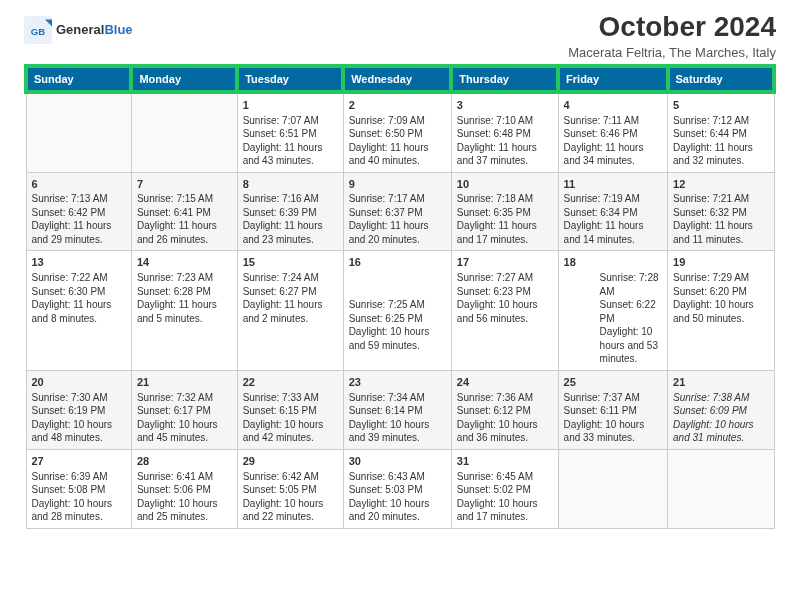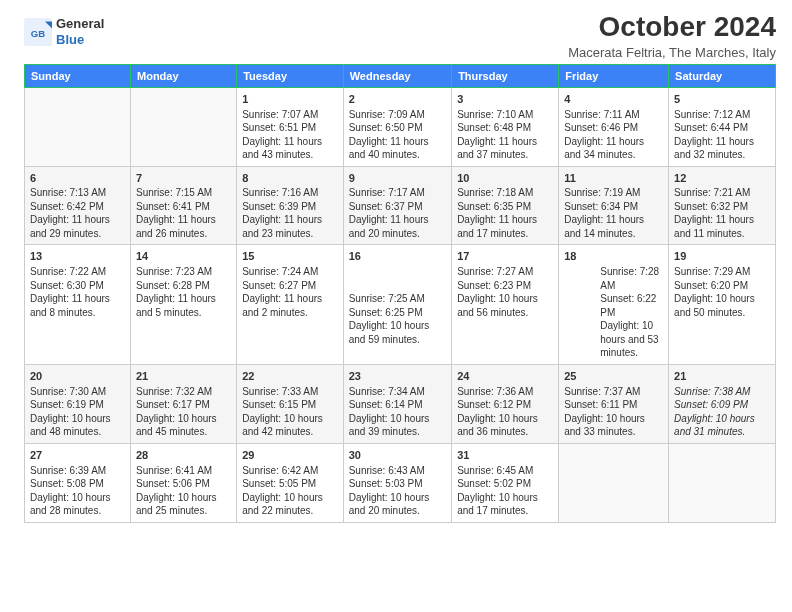--- a/index.html
+++ b/index.html
@@ -20,21 +20,20 @@
       justify-content: space-between;
       margin-bottom: 4px;
     }
     .logo {
       display: flex;
       align-items: center;
       margin-top: 4px;
     }
     .logo-text {
       display: flex;
-      flex-direction: column;
       font-size: 13px;
       font-weight: bold;
       line-height: 1.2;
       color: #333;
     }
     .logo-blue { color: #2a6fba; }
     .logo-icon {
       width: 28px;
       height: 28px;
       margin-right: 4px;
@@ -53,27 +52,27 @@
       color: #555;
       margin-top: 2px;
     }
     .calendar {
       width: 100%;
       border-collapse: collapse;
       border: 1px solid #ccc;
       font-size: 10px;
     }
     .calendar th {
-      background-color: #3b82f6;
+      background-color: #0369a1;
       color: #fff;
       text-align: left;
       padding: 5px 6px;
       font-size: 11px;
       font-weight: bold;
-      border: 1px solid #22c55e;
+      border: 4px solid #22c55e;
     }
     .calendar td {
       vertical-align: top;
       padding: 4px 5px;
       border: 1px solid #ccc;
       width: 113px;
       min-height: 75px;
       background: #fff;
       color: #333;
       line-height: 1.35;

